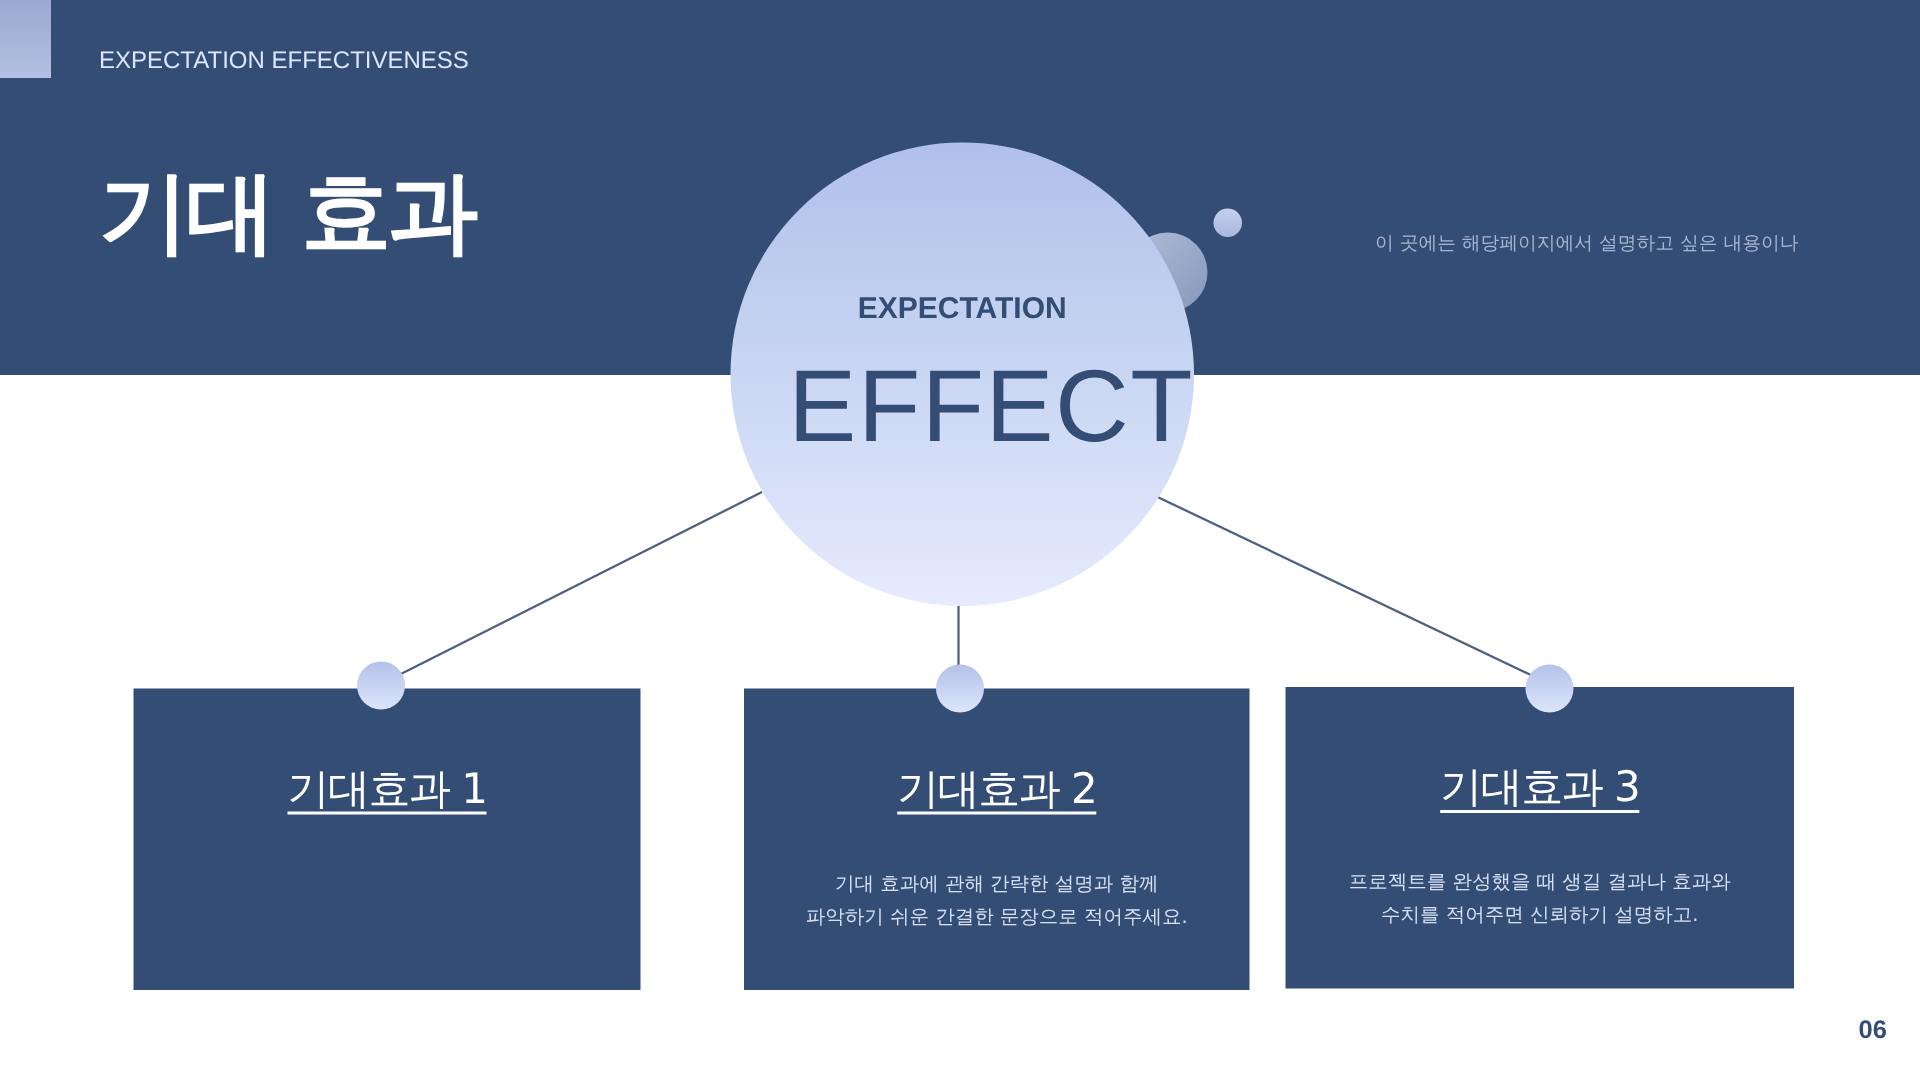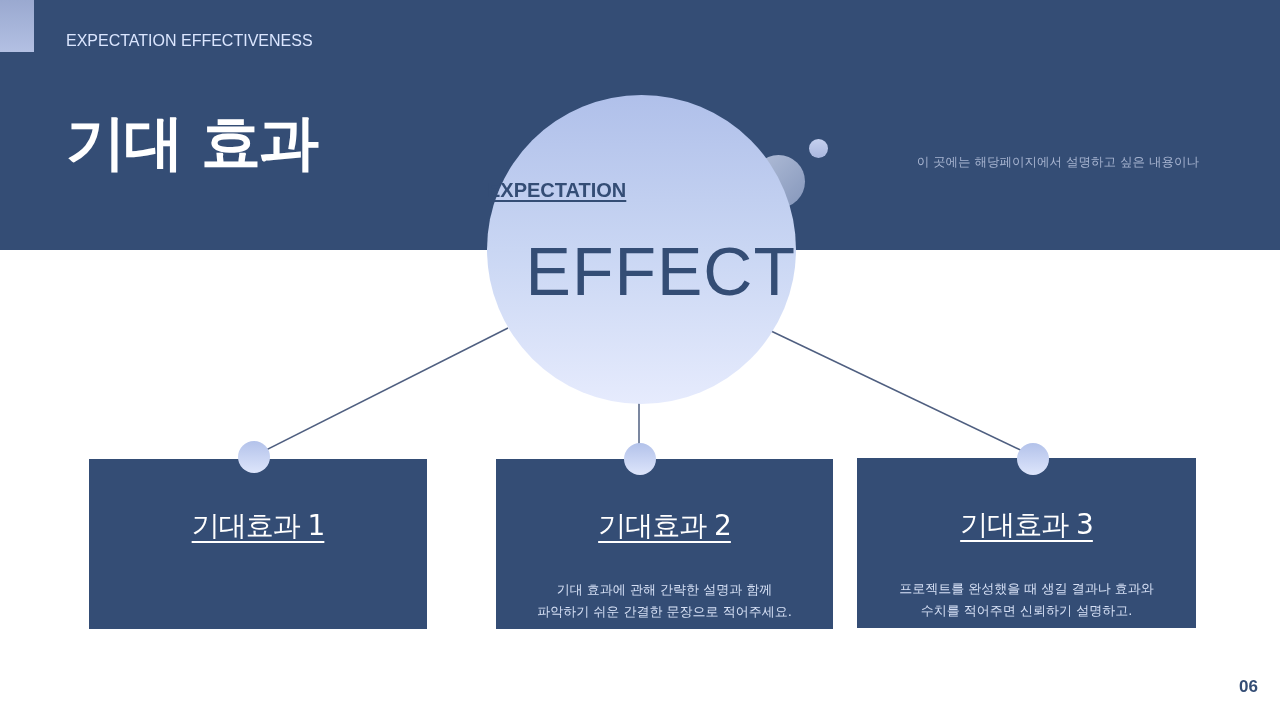--- a/index.html
+++ b/index.html
@@ -30,23 +30,23 @@
   }
 
   svg.connectors { position: absolute; left: 0; top: 0; width: 1280px; height: 720px; }
 
   .main-circle {
     position: absolute; left: 487px; top: 95px; width: 309px; height: 309px;
     border-radius: 50%;
     background: linear-gradient(180deg, #b0c0ea 0%, #c9d6f3 50%, #e6ebfd 100%);
   }
   .circle-kicker {
-    position: absolute; left: 0; width: 100%; top: 84px; text-align: left;
+    position: absolute; left: 0; width: 100%; top: 100px; text-align: center;
     font-family: "Liberation Sans", sans-serif; font-weight: bold;
-    font-size: 20px; color: #344d75; text-decoration: underline;
+    font-size: 20px; color: #344d75; 
     text-underline-offset: 3px;
   }
   .circle-big {
     position: absolute; left: 0; width: 100%; top: 142px; text-align: right;
     font-family: "Liberation Sans", sans-serif; font-weight: normal;
     font-size: 68px; color: #344d75; letter-spacing: 1px; line-height: 1;
     -webkit-text-stroke: 0px;
     font-stretch: condensed;
   }
 
@@ -55,21 +55,21 @@
     border-radius: 50%;
     background: linear-gradient(135deg, rgba(220,228,250,0.75) 0%, rgba(160,175,210,0.75) 100%);
   }
   .bubble-small {
     position: absolute; left: 809px; top: 139px; width: 19px; height: 19px;
     border-radius: 50%;
     background: linear-gradient(180deg, #c5d0ef 0%, #a9b7de 100%);
   }
 
   .card {
-    position: absolute; top: 459px; height: 170px;
+    position: absolute; top: 459px; height: 201px;
     background: #344d75;
   }
   .card.c1 { left: 89px; width: 338px; }
   .card.c2 { left: 496px; width: 337px; }
   .card.c3 { left: 857px; width: 339px; top: 458px; }
   .card-title {
     position: absolute; left: 0; width: 100%; top: 48px; text-align: center;
     font-family: "DejaVu Sans", sans-serif; font-size: 28px; color: #ffffff;
     text-decoration: underline; text-underline-offset: 6px; text-decoration-thickness: 2px;
     letter-spacing: -1px;

